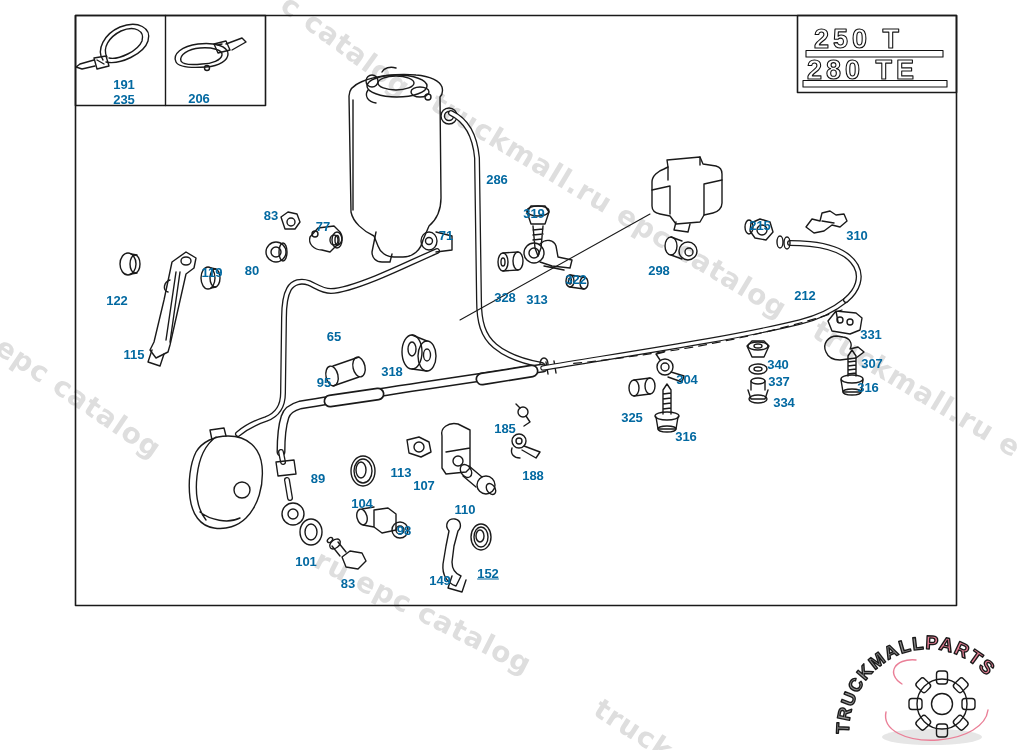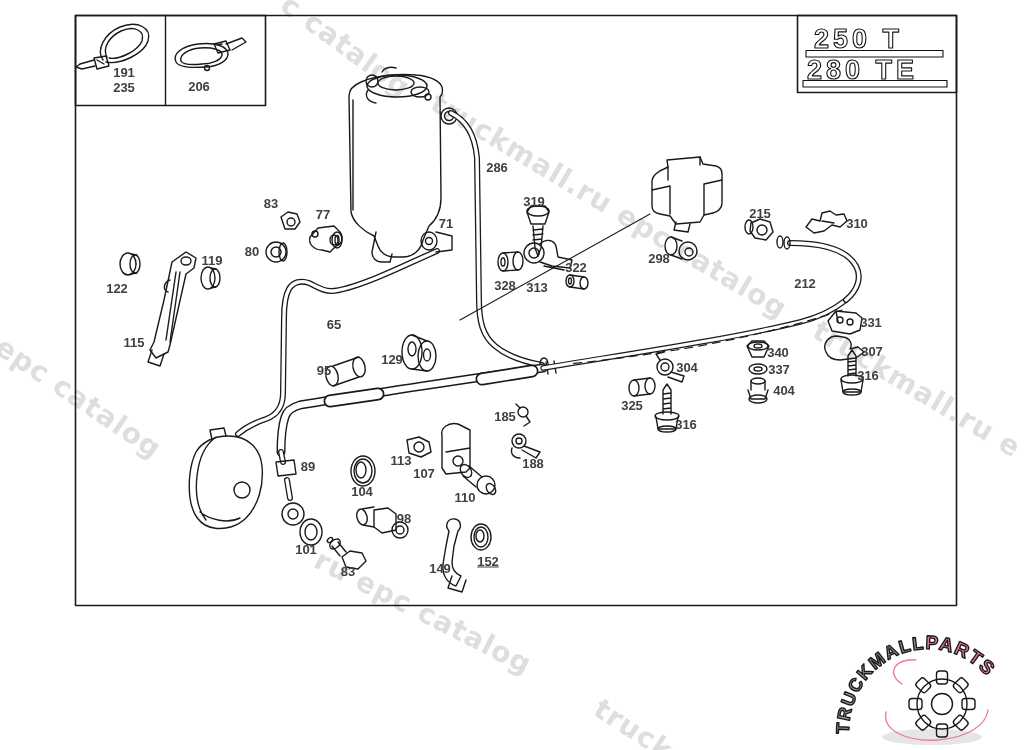--- a/index.html
+++ b/index.html
@@ -4,21 +4,21 @@
 <style>
   html,body{margin:0;padding:0;background:#fff;}
   body{width:1024px;height:750px;position:relative;overflow:hidden;
        font-family:"Liberation Sans",sans-serif;}
   #wm-layer{position:absolute;inset:0;z-index:1;}
   .wm{position:absolute;transform-origin:0 0;white-space:nowrap;
       font:bold 28px "DejaVu Sans",sans-serif;letter-spacing:1px;color:var(--wm,#dedede);}
   #art{position:absolute;left:0;top:0;z-index:2;}
   #label-layer{position:absolute;inset:0;z-index:3;}
   .plabel{position:absolute;transform:translate(-50%,-50%);
-          font:bold 13px "Liberation Sans",sans-serif;color:#404040;white-space:nowrap;}
+          font:bold 13px "Liberation Sans",sans-serif;color:#0369a1;white-space:nowrap;margin-top:12px;}
   
   .ln *{stroke:#1a1a1a;stroke-width:1.4;fill:none;stroke-linecap:round;stroke-linejoin:round;}
   .ln .frame{stroke-width:1.6;}
   .ln .t-out{stroke-width:6;} .ln .t-in{stroke:#fff;stroke-width:3.4;}
   .ln .m-out{stroke-width:9;} .ln .m-in{stroke:#fff;stroke-width:6.2;}
   .ln .s-out{stroke-width:13;} .ln .s-in{stroke:#fff;stroke-width:9.6;}
   .ln .p-out{stroke-width:5.5;} .ln .p-in{stroke:#fff;stroke-width:3.2;}
   .ln .dash{stroke-width:1.2;stroke-dasharray:8 6;}
   .ln .thin{stroke-width:1.1;}
   .ln .bar{fill:#fff;stroke:#111;stroke-width:1.1;}
@@ -356,47 +356,47 @@
 </svg>
 
 <div id="label-layer">
     <div class="plabel" style="left: 124px; top: 72px;">191</div>
     <div class="plabel" style="left: 124px; top: 87px;">235</div>
     <div class="plabel" style="left: 199px; top: 86px;">206</div>
     <div class="plabel" style="left: 497px; top: 167px;">286</div>
     <div class="plabel" style="left: 446px; top: 223px;">71</div>
     <div class="plabel" style="left: 271px; top: 203px;">83</div>
     <div class="plabel" style="left: 323px; top: 214px;">77</div>
-    <div class="plabel" style="left: 252px; top: 251px;">80</div>
+    <div class="plabel" style="left: 252px; top: 258px;">80</div>
     <div class="plabel" style="left: 212px; top: 260px;">119</div>
     <div class="plabel" style="left: 117px; top: 288px;">122</div>
     <div class="plabel" style="left: 134px; top: 342px;">115</div>
     <div class="plabel" style="left: 334px; top: 324px;">65</div>
     <div class="plabel" style="left: 324px; top: 370px;">95</div>
-    <div class="plabel" style="left: 392px; top: 359px;">129</div>
+    <div class="plabel" style="left: 392px; top: 359px;">318</div>
     <div class="plabel" style="left: 534px; top: 201px;">319</div>
     <div class="plabel" style="left: 505px; top: 285px;">328</div>
     <div class="plabel" style="left: 537px; top: 287px;">313</div>
     <div class="plabel" style="left: 576px; top: 267px;">322</div>
     <div class="plabel" style="left: 659px; top: 258px;">298</div>
     <div class="plabel" style="left: 760px; top: 213px;">215</div>
     <div class="plabel" style="left: 857px; top: 223px;">310</div>
     <div class="plabel" style="left: 805px; top: 283px;">212</div>
     <div class="plabel" style="left: 871px; top: 322px;">331</div>
     <div class="plabel" style="left: 872px; top: 351px;">307</div>
     <div class="plabel" style="left: 868px; top: 375px;">316</div>
     <div class="plabel" style="left: 778px; top: 352px;">340</div>
     <div class="plabel" style="left: 779px; top: 369px;">337</div>
-    <div class="plabel" style="left: 784px; top: 390px;">404</div>
+    <div class="plabel" style="left: 784px; top: 390px;">334</div>
     <div class="plabel" style="left: 687px; top: 367px;">304</div>
     <div class="plabel" style="left: 632px; top: 405px;">325</div>
     <div class="plabel" style="left: 686px; top: 424px;">316</div>
     <div class="plabel" style="left: 505px; top: 416px;">185</div>
     <div class="plabel" style="left: 533px; top: 463px;">188</div>
-    <div class="plabel" style="left: 308px; top: 466px;">89</div>
+    <div class="plabel" style="left: 318px; top: 466px;">89</div>
     <div class="plabel" style="left: 362px; top: 491px;">104</div>
     <div class="plabel" style="left: 401px; top: 460px;">113</div>
     <div class="plabel" style="left: 424px; top: 473px;">107</div>
     <div class="plabel" style="left: 465px; top: 497px;">110</div>
     <div class="plabel" style="left: 306px; top: 549px;">101</div>
     <div class="plabel" style="left: 348px; top: 571px;">83</div>
     <div class="plabel" style="left: 404px; top: 518px;">98</div>
     <div class="plabel" style="left: 440px; top: 568px;">149</div>
     <div class="plabel" style="left: 488px; top: 561px; text-decoration: underline;">152</div>
   </div>

